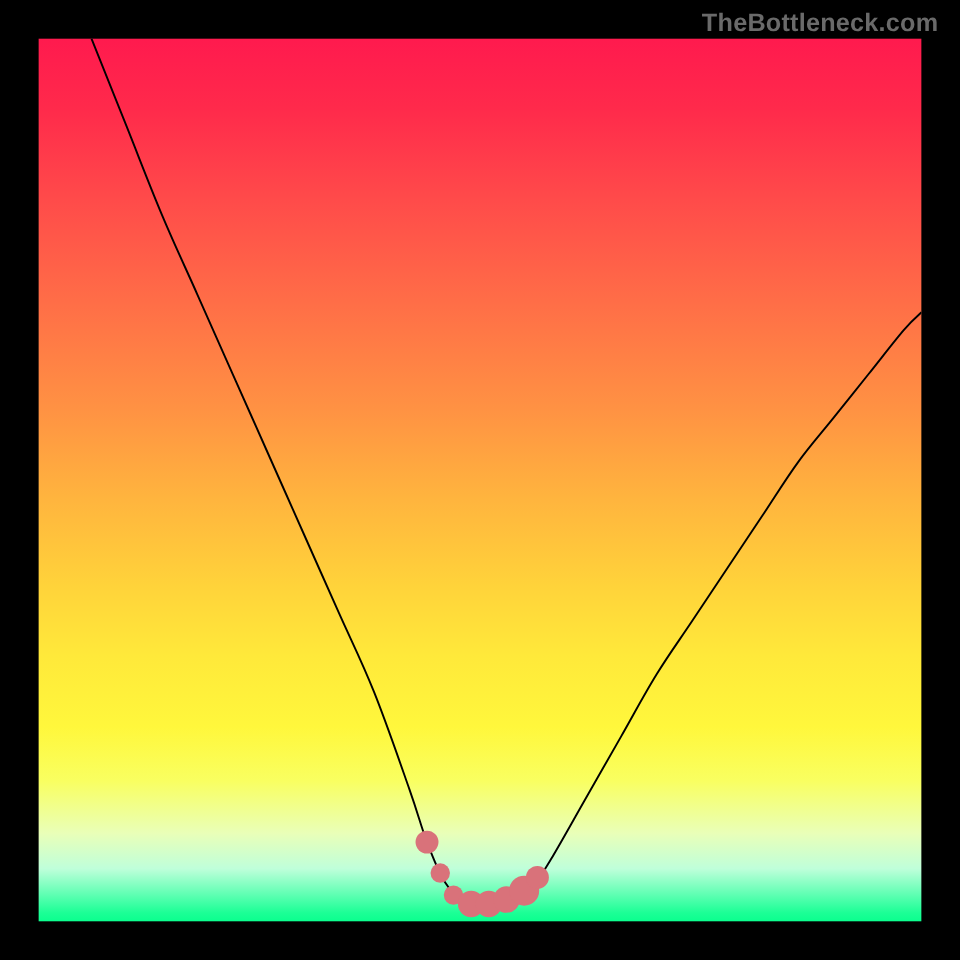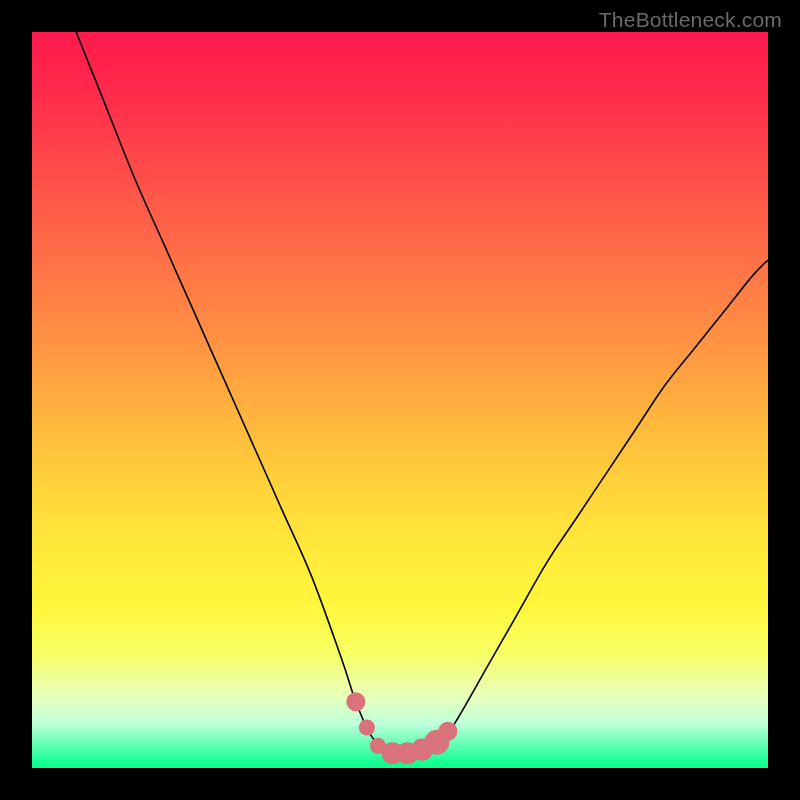--- a/index.html
+++ b/index.html
@@ -45,21 +45,21 @@
   .curve-layer, .marker-layer {
     position: absolute;
     inset: 0;
   }
   .watermark {
     position: absolute;
     top: 8px;
     right: 18px;
     color: #6a6a6a;
     font-size: 21px;
-    font-weight: 400;
+    font-weight: 700;
     letter-spacing: 0.2px;
   }
 </style>
 </head>
 <body>
 
 <div class="stage">
   <div class="watermark">TheBottleneck.com</div>
 
   <div class="plot">

